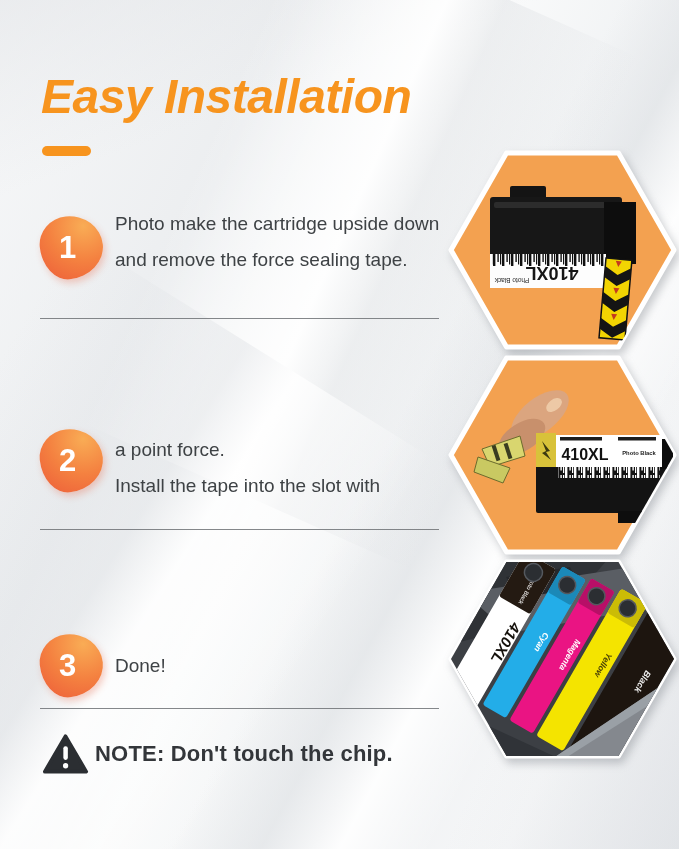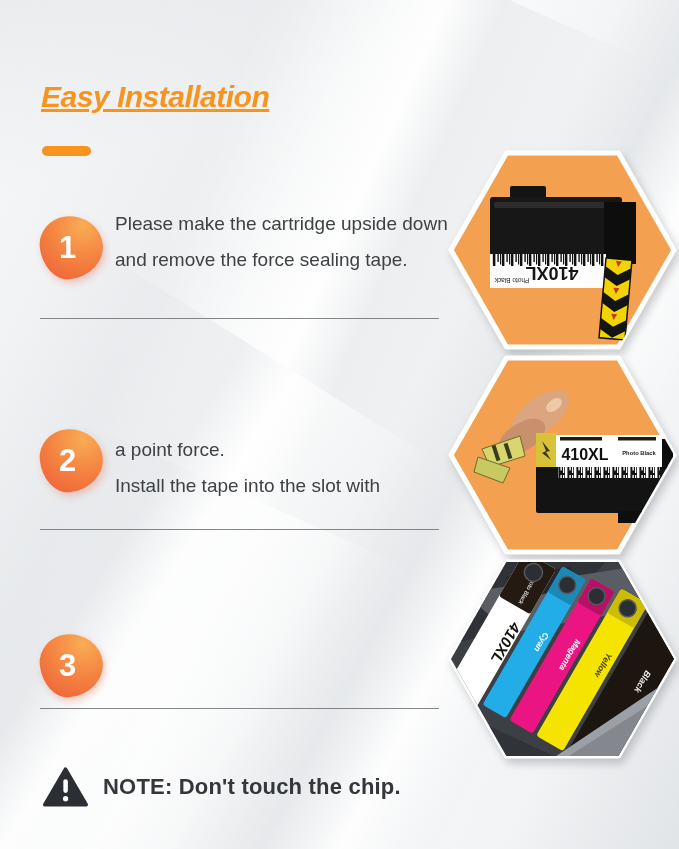--- a/index.html
+++ b/index.html
@@ -12,40 +12,40 @@
       linear-gradient(160deg, rgba(226,228,231,.6) 0%, rgba(255,255,255,0) 18%),
       linear-gradient(115deg, #f7f8f9 0%, #eceef0 28%, #fafbfb 46%, #eef0f2 66%, #f6f7f8 84%, #e9ebee 100%);
   }
   
   .fold{position:absolute;pointer-events:none;}
   .fold-a{left:180px;top:-40px;width:360px;height:560px;transform:rotate(24deg);
     background:linear-gradient(90deg,rgba(255,255,255,0),rgba(255,255,255,.85) 45%,rgba(213,216,220,.35) 60%,rgba(255,255,255,0));}
   .fold-b{left:-120px;top:300px;width:420px;height:620px;transform:rotate(32deg);
     background:linear-gradient(90deg,rgba(255,255,255,0),rgba(219,222,226,.4) 48%,rgba(255,255,255,.8) 62%,rgba(255,255,255,0));}
 
-  .title{position:absolute;left:41px;top:73px;font-size:30px;line-height:48px;font-weight:700;
-    font-style:italic;color:#F7941E;letter-spacing:-.5px;white-space:nowrap;text-decoration:underline;}
+  .title{position:absolute;left:41px;top:73px;font-size:48px;line-height:48px;font-weight:700;
+    font-style:italic;color:#F7941E;letter-spacing:-.5px;white-space:nowrap;}
   .title-dash{position:absolute;left:42px;top:146px;width:49px;height:10px;border-radius:5px;background:#F7941E;}
 
   .badge{position:absolute;left:40px;width:63px;height:63px;
     background:radial-gradient(115% 115% at 72% 18%, #F9AC55 0%, #F48140 48%, #EC5838 100%);
     border-radius:46% 54% 58% 42% / 44% 50% 50% 56%;
     transform:rotate(-6deg);
     box-shadow:2px 4px 7px rgba(231,95,62,.30);}
   .badge span{position:absolute;left:0;top:0;width:100%;height:100%;display:flex;align-items:center;justify-content:center;
     transform:rotate(6deg);color:#fff;font-size:31px;font-weight:700;padding-right:8px;box-sizing:border-box;}
   .badge-1{top:216px;} .badge-2{top:429px;} .badge-3{top:634px;}
 
   .step-text{position:absolute;left:115px;width:340px;font-size:19px;line-height:36px;color:#3E4245;}
   .step-1-text{top:206px;} .step-2-text{top:432px;} .step-3-text{top:648px;}
 
   .sep{position:absolute;left:40px;width:399px;height:0;border-top:1.5px solid #6f7276;opacity:.85;}
   .sep-1{top:318px;} .sep-2{top:529px;} .sep-3{top:708px;}
 
-  .note{position:absolute;left:42px;top:733px;display:flex;align-items:center;gap:14px;margin-top:33px;}
+  .note{position:absolute;left:42px;top:733px;display:flex;align-items:center;gap:6px;}
   .note svg{display:block;}
   .note-text{font-size:22px;font-weight:700;color:#33363A;letter-spacing:.2px;}
 
   .hex{position:absolute;left:448px;width:229px;height:200px;
     filter:drop-shadow(3px 5px 4px rgba(104,109,117,.35));}
   .hex-1{top:150px;} .hex-2{top:355px;} .hex-3{top:559px;}
   .hex svg{display:block;width:229px;height:200px;}
 </style>
 </head>
 <body>
@@ -72,37 +72,40 @@
     </defs>
   </svg>
 
   <div class="title">Easy Installation</div>
   <div class="title-dash"></div>
 
   <div class="badge badge-1">
       <span>1</span>
     </div>
   <div class="step-text step-1-text">
-    <div>Please make the cartridge upside down</div>
+    <div>Photo make the cartridge upside down</div>
     <div>and remove the force sealing tape.</div>
   </div>
   <div class="sep sep-1"></div>
 
   <div class="badge badge-2">
       <span>2</span>
     </div>
   <div class="step-text step-2-text">
     <div>a point force.</div>
     <div>Install the tape into the slot with</div>
   </div>
   <div class="sep sep-2"></div>
 
   <div class="badge badge-3">
       <span>3</span>
     </div>
+  <div class="step-text step-3-text">
+    <div>Done!</div>
+  </div>
   <div class="sep sep-3"></div>
 
   <div class="note">
     <svg width="47" height="42" viewBox="0 0 48 42">
       <path d="M24 3 L45 39 H3 Z" fill="#2B2E32" stroke="#2B2E32" stroke-width="4" stroke-linejoin="round"></path>
       <rect x="21.8" y="13" width="4.6" height="14" rx="2.2" fill="#fff"></rect>
       <circle cx="24.1" cy="33" r="2.7" fill="#fff"></circle>
     </svg>
     <div class="note-text">NOTE: Don't touch the chip.</div>
   </div>

